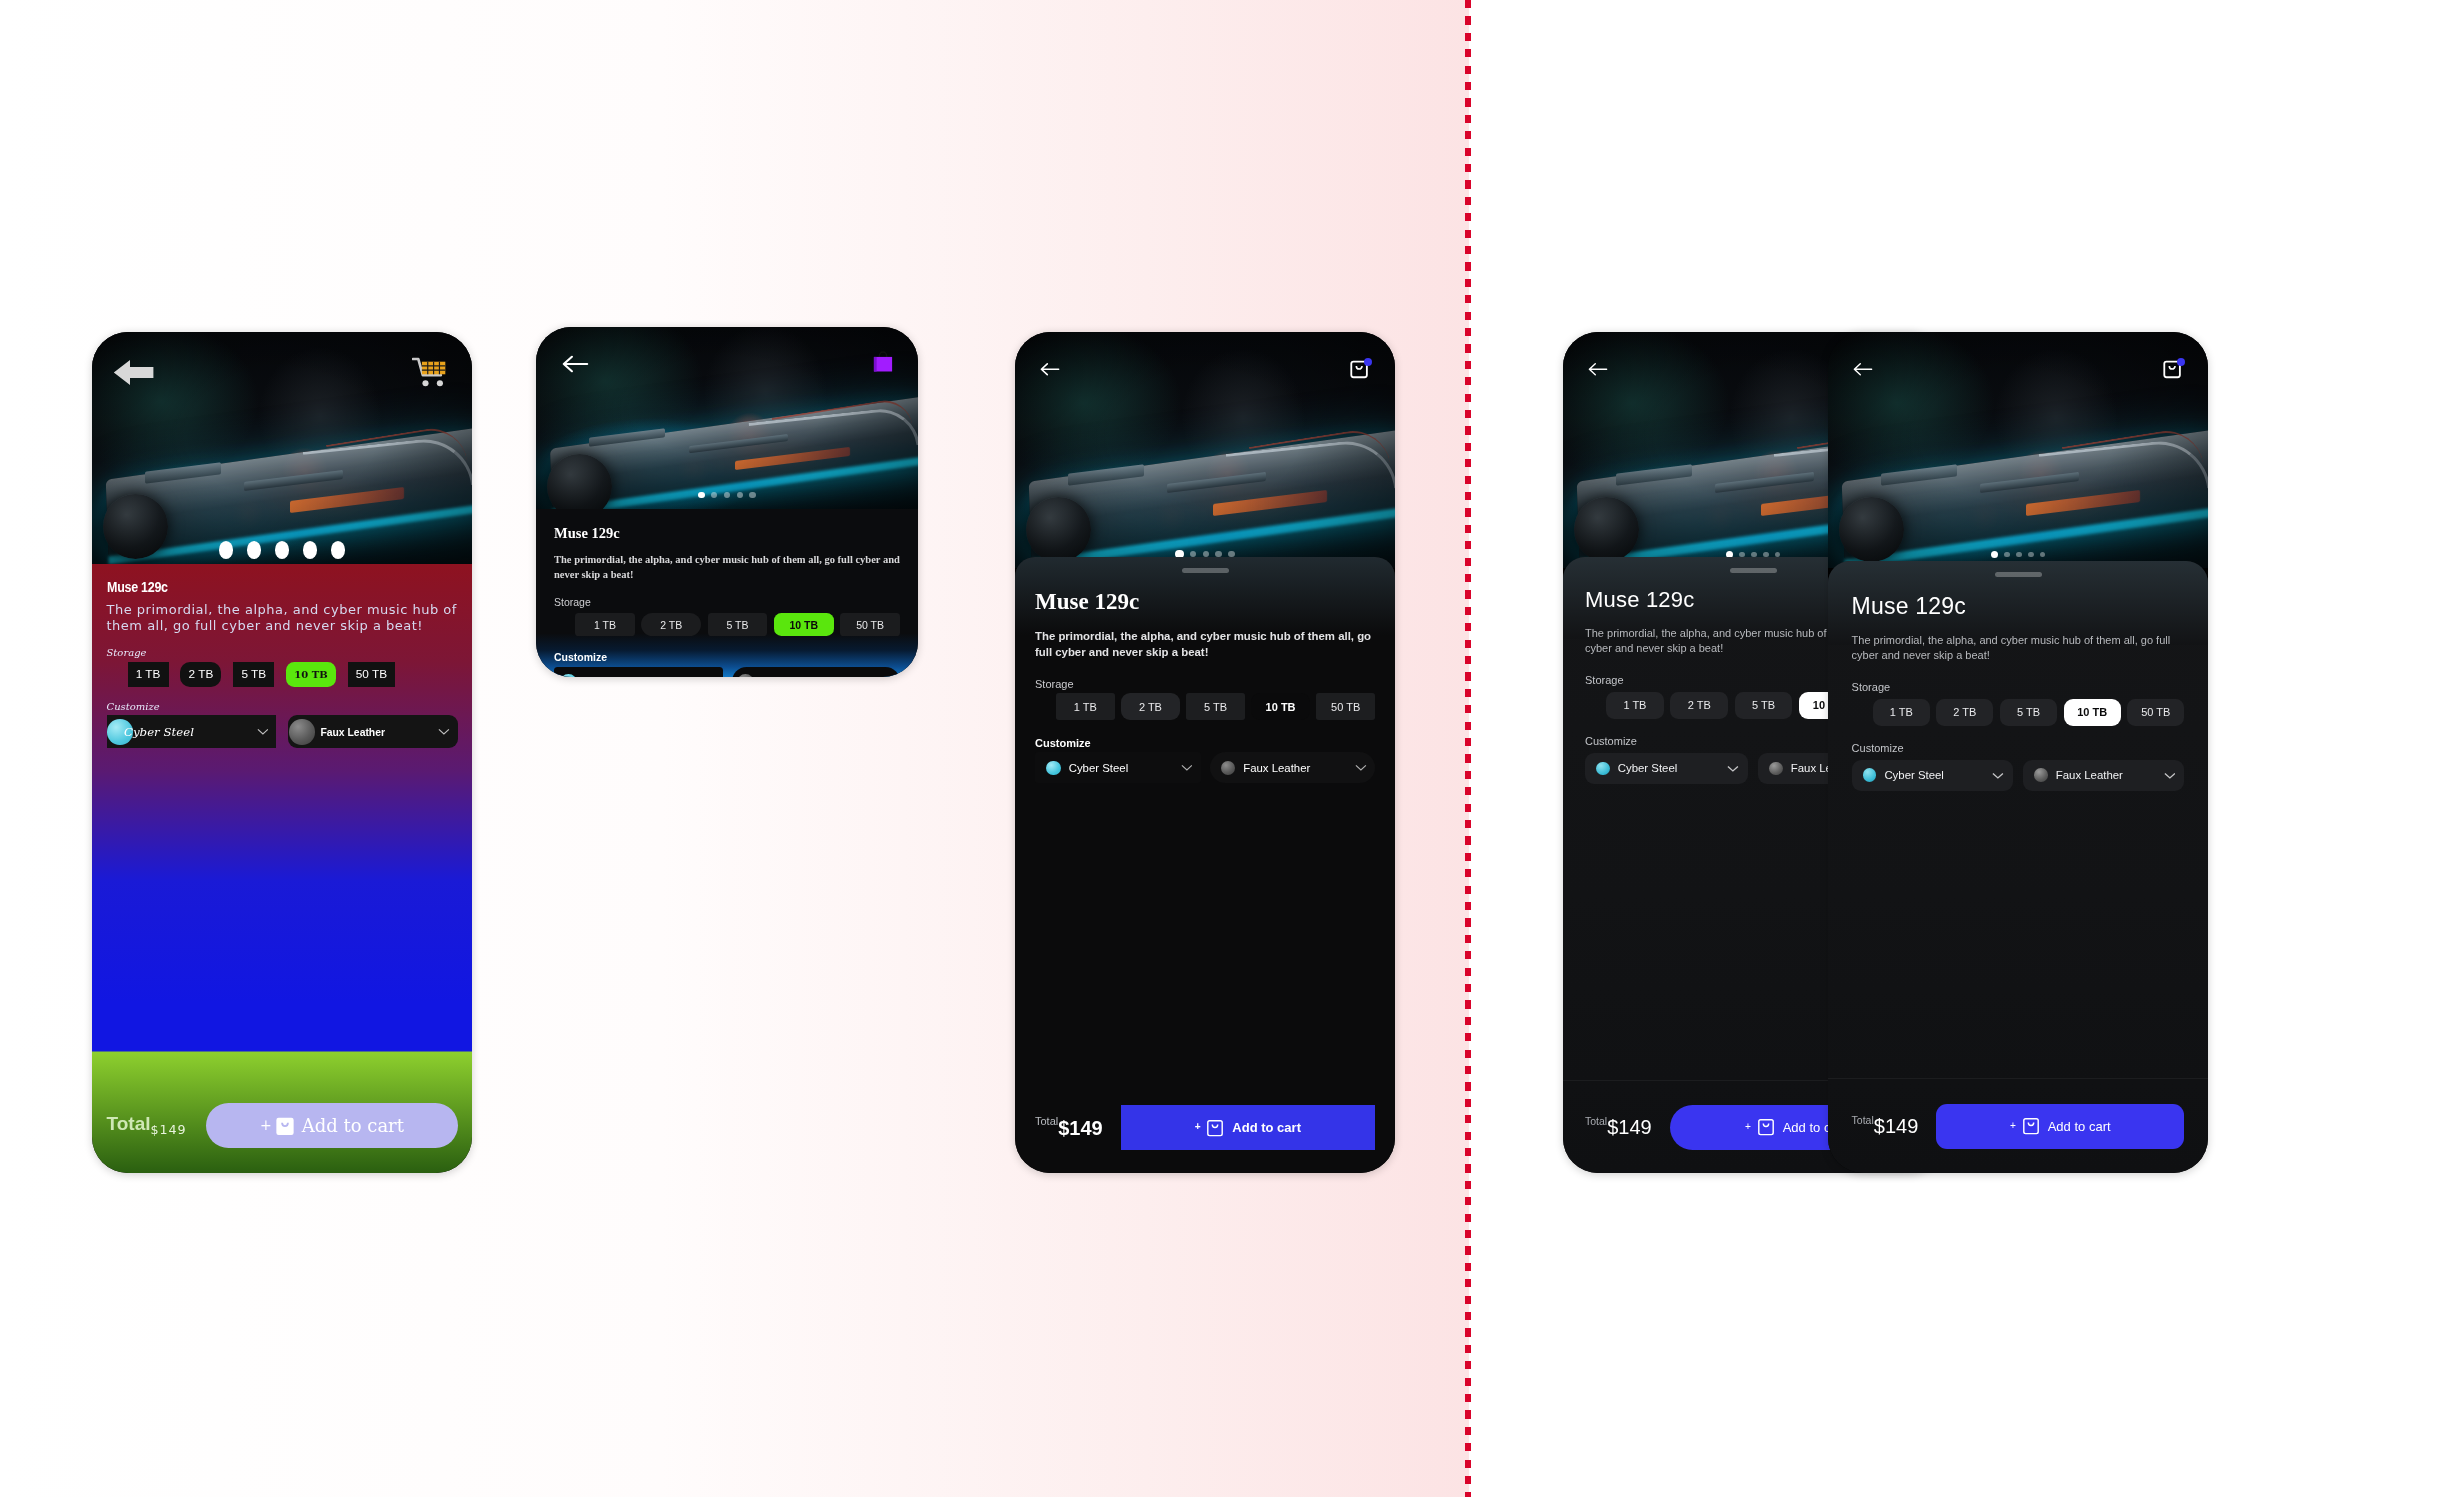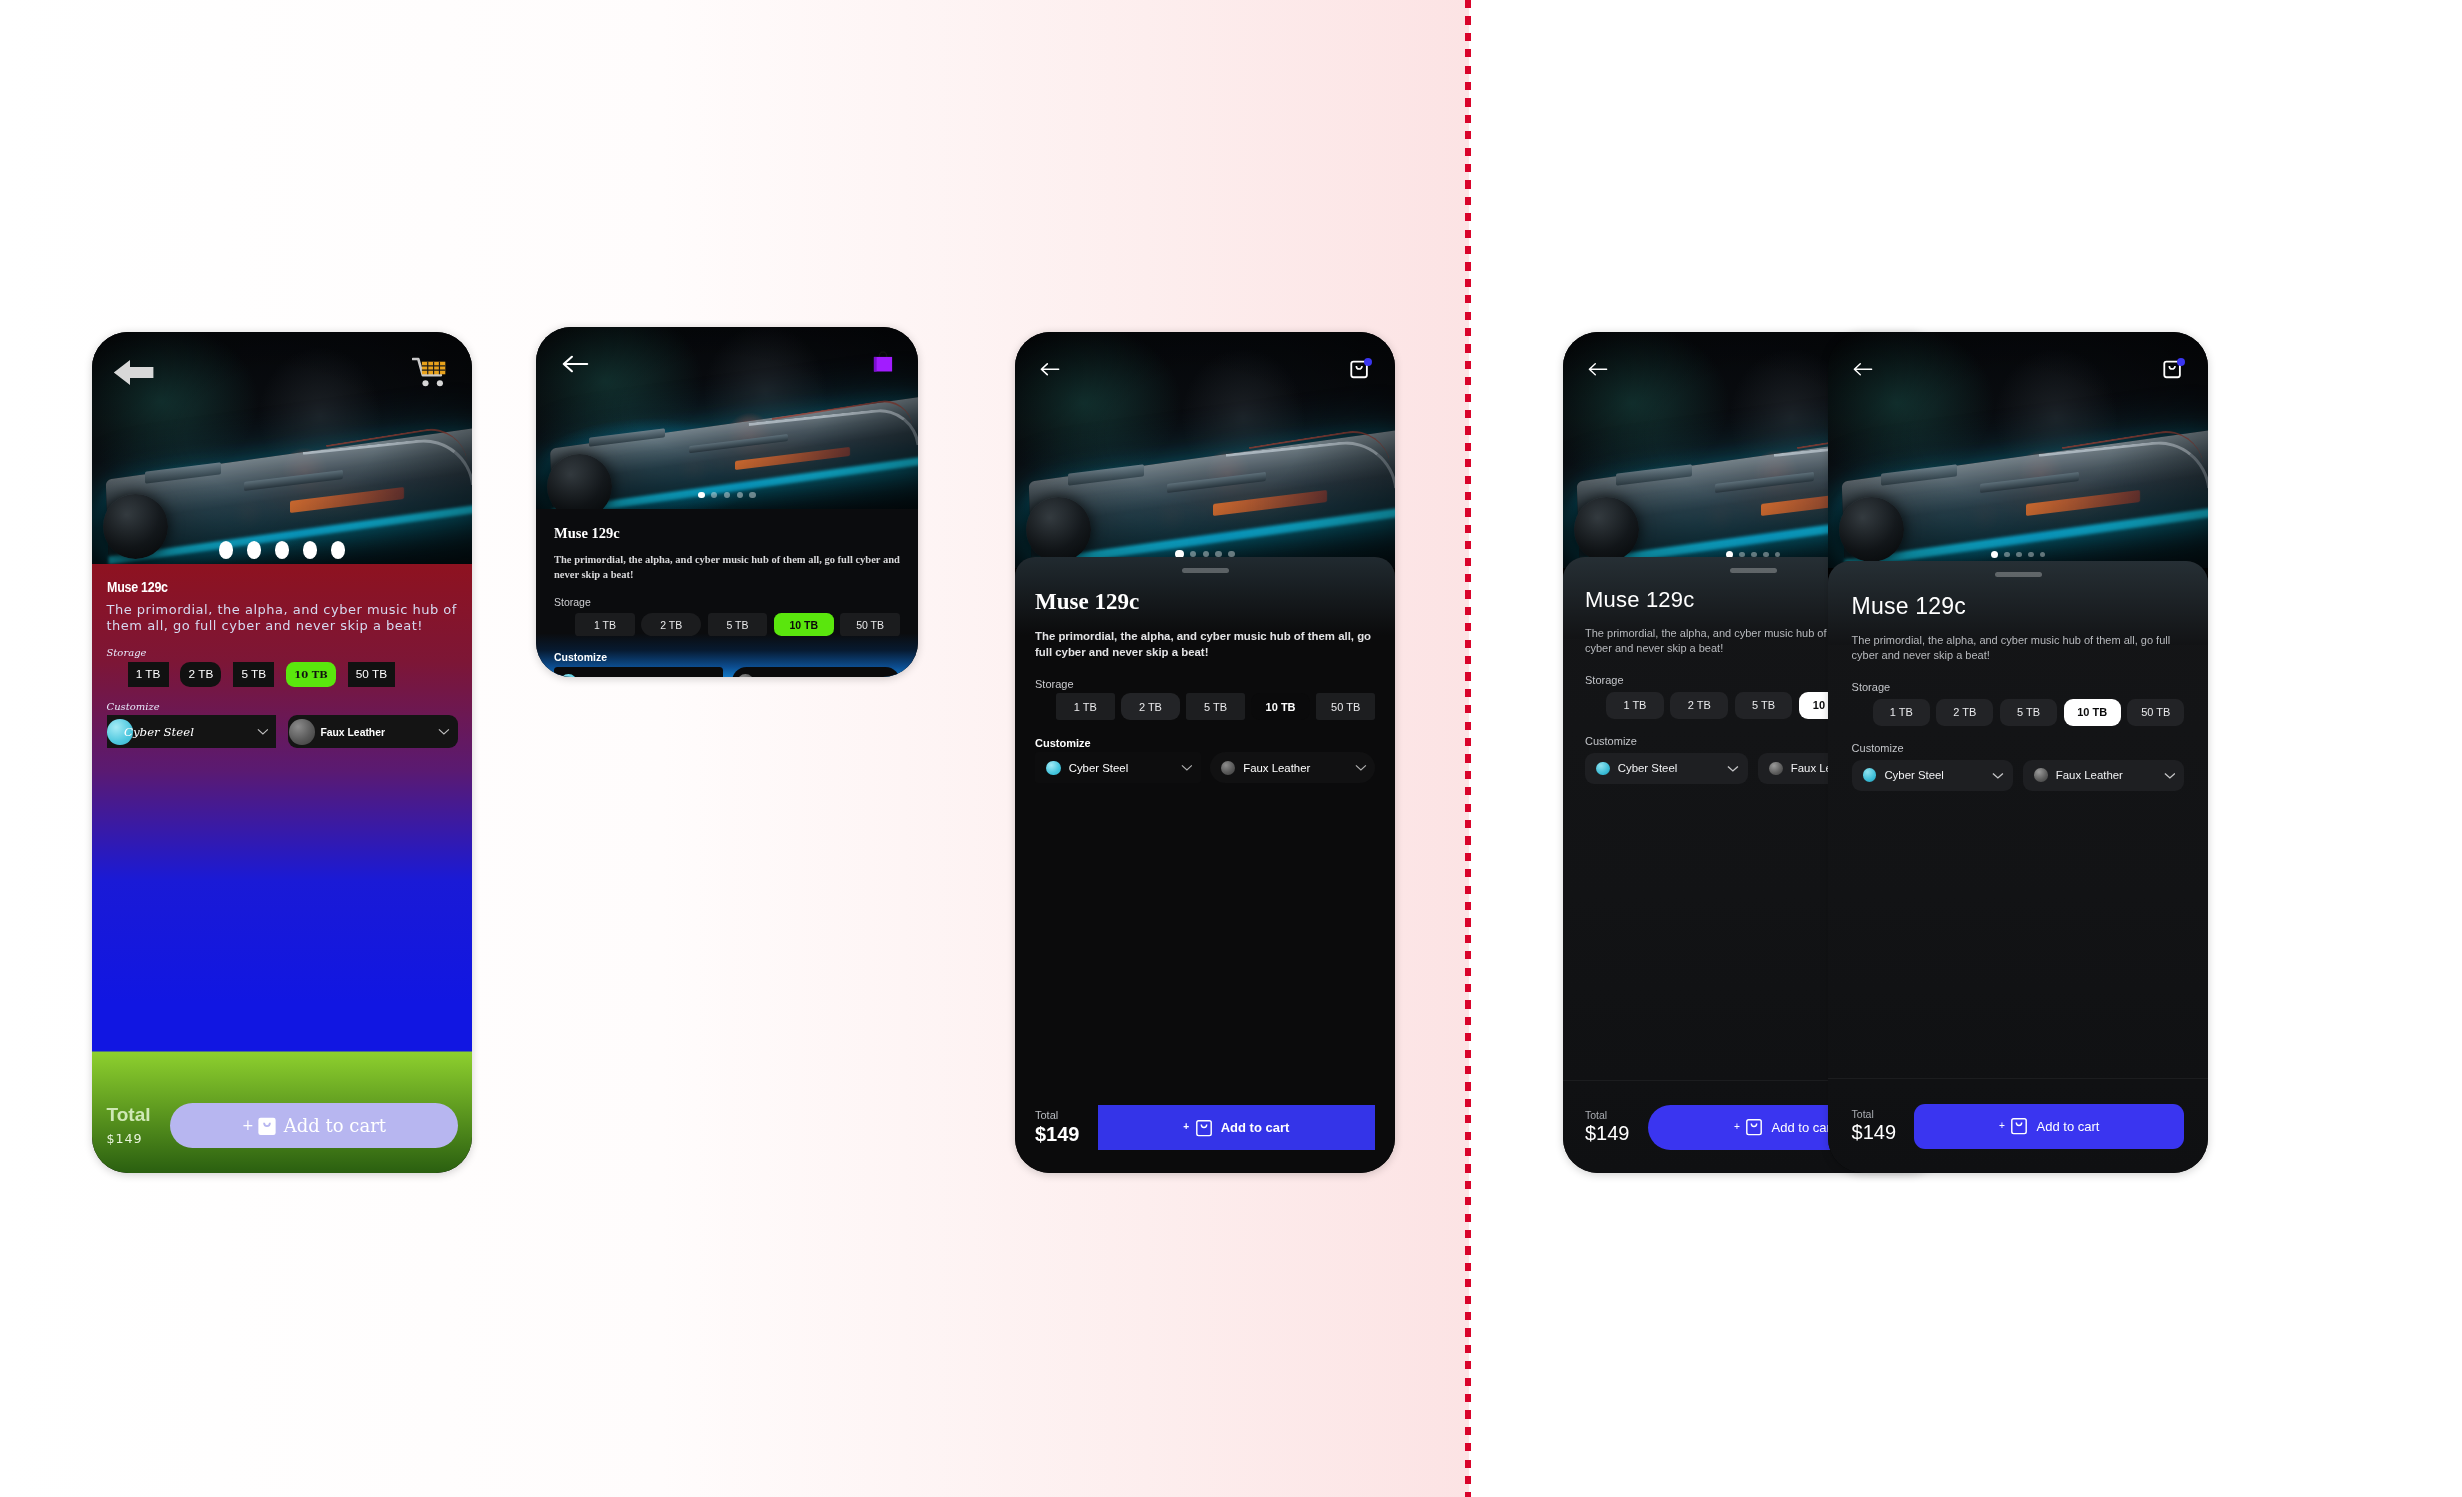--- a/index.html
+++ b/index.html
@@ -107,21 +107,21 @@
   
   .sheet { position: absolute; left: 0; right: 0; bottom: 0; top: 0; display: flex; flex-direction: column; }
   .grabber { width: 47px; height: 4.5px; border-radius: 2.7px; background: rgba(255,255,255,0.28); margin: 0 auto; }
   .chips { display: flex; padding-left: 21px; }
   .chip { display: flex; align-items: center; justify-content: center; text-align: center; cursor: pointer; }
   .selects { display: flex; }
   .sel { display: flex; align-items: center; cursor: pointer; }
   .swatch { border-radius: 50%; flex: 0 0 auto; }
   .chev { margin-left: auto; opacity: .85; }
   .footer { margin-top: auto; display: flex; align-items: center; }
-  .totals { display: flex; flex-direction: column; }
+  .totals { display: flex; flex-direction: row; }
   .cta { display: flex; align-items: center; justify-content: center; cursor: pointer; border: none; }
   .bagicon { display: inline-block; }
 
   
   #p1 { left: 92px; top: 332px; border-radius: 36px; }
   #p1 .hero { height: 232px; }
   #p1 .hdr { padding: 20px 22px 0 18px; }
   #p1 .dots { bottom: 5.5px; gap: 13.6px; }
   #p1 .dot { width: 14.5px; height: 18px; background: #fff; border-radius: 50%; }
   #p1 .dot.on { background: #fff; }

